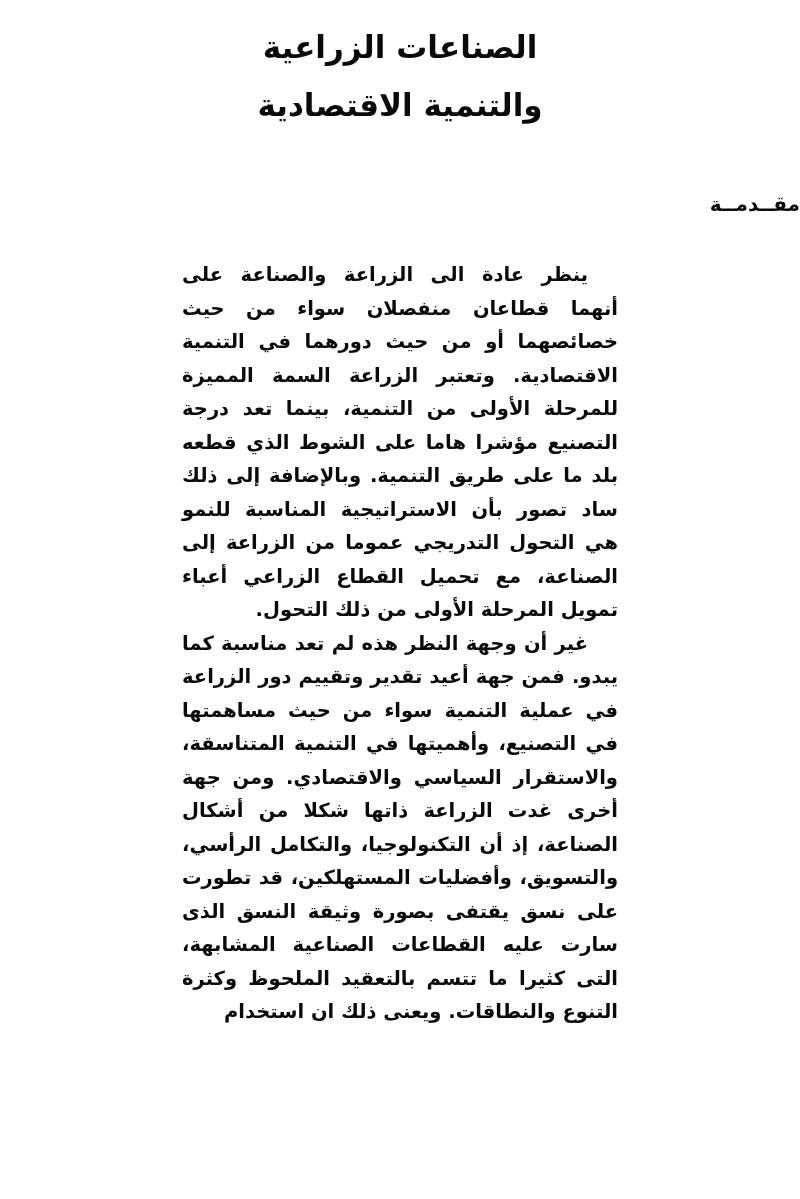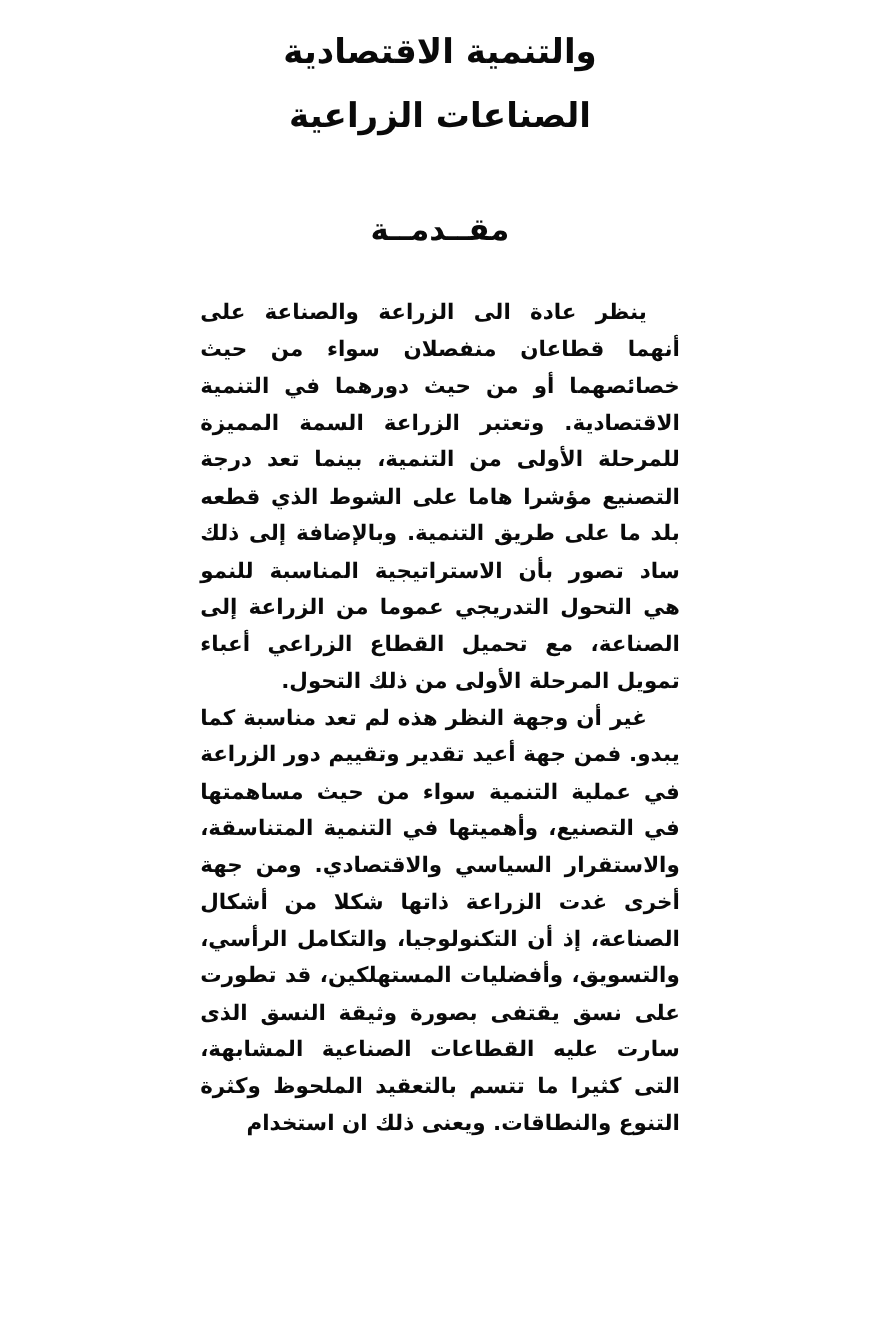--- a/index.html
+++ b/index.html
@@ -26,22 +26,21 @@
     font-weight: bold;
     line-height: 58px;
     letter-spacing: 1px;
   }
   .title-line {
     display: block;
   }
   .section-heading {
     margin: 0;
     margin-top: 58px;
-    text-align: center;
-    font-size: 28px;
+    font-size: 20px;
     font-weight: bold;
   }
   .body-text {
     width: 436px;
     margin: 42px auto 0 auto;
     font-size: 19.5px;
     line-height: 33.5px;
     text-align: justify;
     font-weight: 500;
   }
@@ -50,22 +49,22 @@
     text-indent: 30px;
     font-weight: bold;
   }
 </style>
 </head>
 <body>
 
 <div class="page">
 
   <h1 class="title">
+    <span class="title-line">الصناعات الزراعية</span>
     <span class="title-line">والتنمية الاقتصادية</span>
-    <span class="title-line">الصناعات الزراعية</span>
   </h1>
 
   <h2 class="section-heading">مقــدمــة</h2>
 
   <div class="body-text">
     <p>ينظر عادة الى الزراعة والصناعة على أنهما قطاعان منفصلان سواء من حيث خصائصهما أو من حيث دورهما في التنمية الاقتصادية. وتعتبر الزراعة السمة المميزة للمرحلة الأولى من التنمية، بينما تعد درجة التصنيع مؤشرا هاما على الشوط الذي قطعه بلد ما على طريق التنمية. وبالإضافة إلى ذلك ساد تصور بأن الاستراتيجية المناسبة للنمو هي التحول التدريجي عموما من الزراعة إلى الصناعة، مع تحميل القطاع الزراعي أعباء تمويل المرحلة الأولى من ذلك التحول.</p>
     <p>غير أن وجهة النظر هذه لم تعد مناسبة كما يبدو. فمن جهة أعيد تقدير وتقييم دور الزراعة في عملية التنمية سواء من حيث مساهمتها في التصنيع، وأهميتها في التنمية المتناسقة، والاستقرار السياسي والاقتصادي. ومن جهة أخرى غدت الزراعة ذاتها شكلا من أشكال الصناعة، إذ أن التكنولوجيا، والتكامل الرأسي، والتسويق، وأفضليات المستهلكين، قد تطورت على نسق يقتفى بصورة وثيقة النسق الذى سارت عليه القطاعات الصناعية المشابهة، التى كثيرا ما تتسم بالتعقيد الملحوظ وكثرة التنوع والنطاقات. ويعنى ذلك ان استخدام</p>
   </div>
 
 </div>

